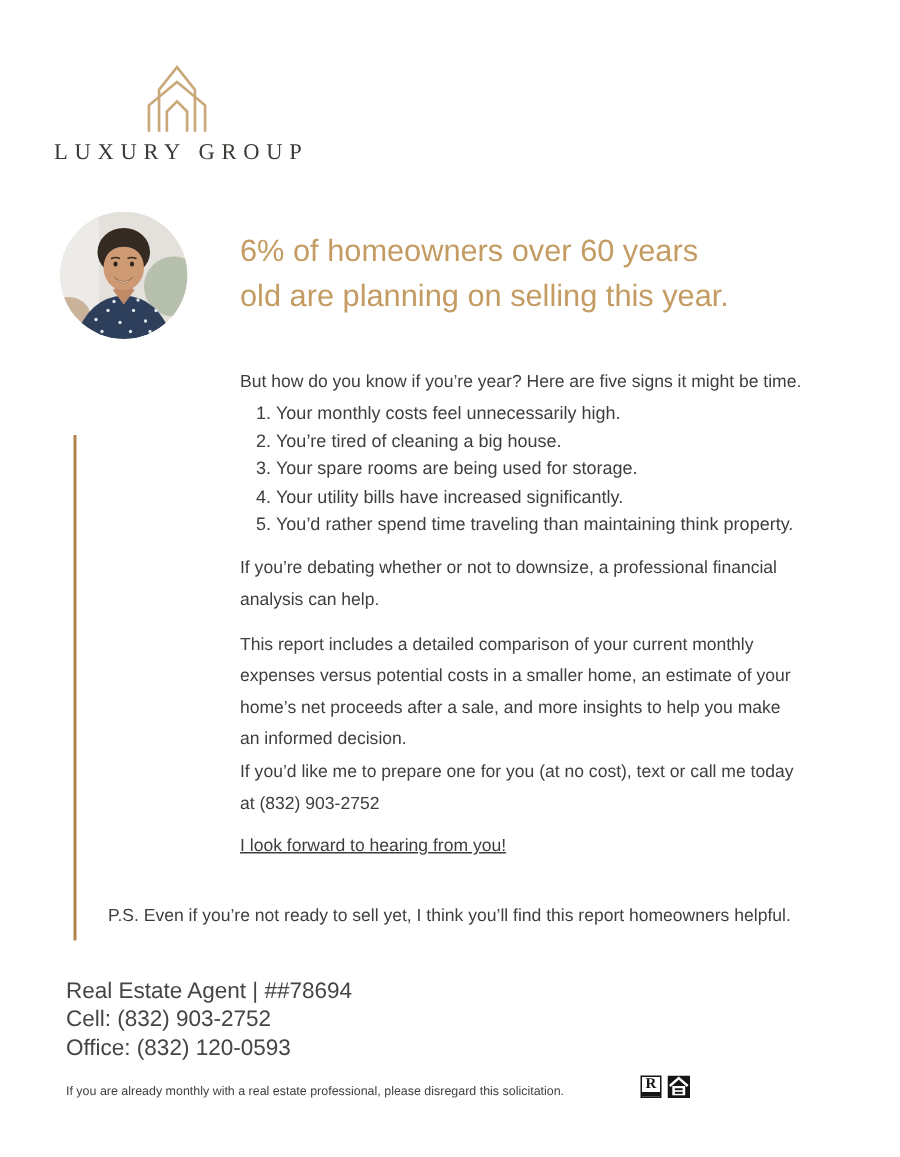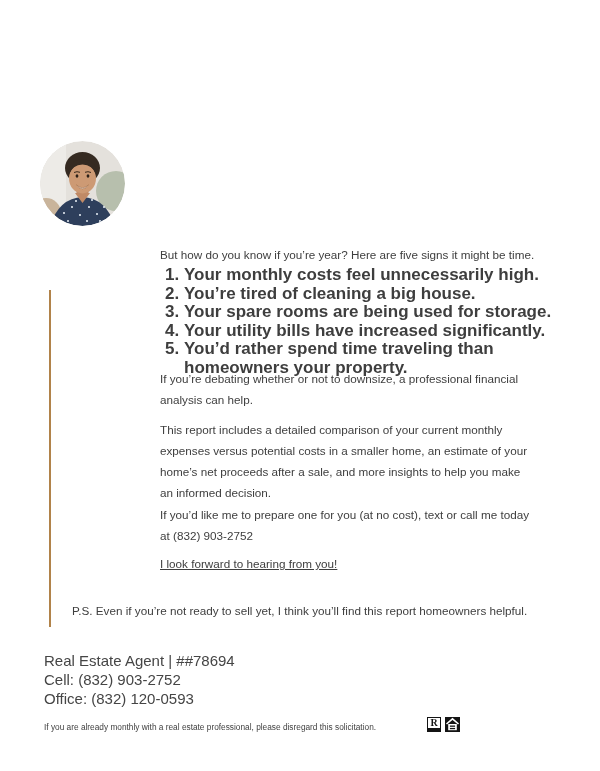--- a/index.html
+++ b/index.html
@@ -34,21 +34,21 @@
     position:absolute;left:160px;top:153px;width:420px;
     font-size:20.5px;line-height:30px;font-weight:400;
     color:#c49b62;margin:0;white-space:pre-line;
   }
   
   .body-text{font-size:11.7px;line-height:21px;color:#3e3e3e;}
   .intro{position:absolute;left:160px;top:232px;width:410px;}
   .signs{
     position:absolute;left:160px;top:266px;width:410px;
     margin:0;padding-left:24px;
-    font-size:17px;line-height:18.5px;color:#3e3e3e;font-weight:bold;
+    font-size:12px;line-height:18.5px;color:#3e3e3e;
   }
   .para{position:absolute;left:160px;width:400px;margin:0;white-space:pre-line;}
   .p1{top:368px;}
   .p2{top:419px;}
   .p3{top:504px;}
   .closing{top:553px;text-decoration:underline;}
   .ps{position:absolute;left:72px;top:600px;width:480px;margin:0;}
   
   .contact{
     position:absolute;left:44px;top:652px;width:350px;
@@ -67,20 +67,30 @@
     font-family:"Liberation Serif", serif;font-weight:bold;
     font-size:10px;line-height:10px;color:#141414;
   }
   .realtor-icon .strip{width:100%;height:3px;background:#141414;margin-top:auto;}
 </style>
 </head>
 <body>
 
 <div class="page">
 
+  <header class="brand">
+    <svg width="52" height="50" viewBox="0 0 100 92" aria-hidden="true">
+      <g fill="none" stroke="#c9a979" stroke-width="3.4" stroke-linejoin="miter">
+        <path d="M27 90 V36 L50 7 L73 36 V90"></path>
+        <path d="M14 90 V56 L50 26 L86 56 V90"></path>
+        <path d="M37 90 V64 L50 51 L63 64 V90"></path>
+      </g>
+    </svg>
+    <div class="brand-name">LUXURY GROUP</div>
+  </header>
 
   <div class="avatar">
     <svg width="85" height="85" viewBox="0 0 85 85" aria-hidden="true">
       <defs>
           <clipPath id="avclip">
             <circle cx="42.5" cy="42.5" r="42.5"></circle>
           </clipPath>
         </defs>
       <g clip-path="url(#avclip)">
         <rect width="85" height="85" fill="#e4e1dc"></rect>
@@ -111,30 +121,32 @@
         <path d="M34 31.5 Q37 30 40 31.3" stroke="#3a2b1e" stroke-width="1" fill="none"></path>
         <path d="M45 31.3 Q48 30 51 31.5" stroke="#3a2b1e" stroke-width="1" fill="none"></path>
         <path d="M36.5 44 Q42.5 49.5 48.5 44 Q42.5 51.5 36.5 44 Z" fill="#fff" stroke="#96603d" stroke-width="0.5"></path>
       </g>
     </svg>
   </div>
 
 
   <div class="gold-rule"></div>
 
+  <h1 class="headline">6% of homeowners over 60 years
+old are planning on selling this year.</h1>
 
   <main>
     <p class="body-text intro">But how do you know if you’re year? Here are five signs it might be time.</p>
 
     <ol class="signs">
       <li>Your monthly costs feel unnecessarily high.</li>
       <li>You’re tired of cleaning a big house.</li>
       <li>Your spare rooms are being used for storage.</li>
       <li>Your utility bills have increased significantly.</li>
-      <li>You’d rather spend time traveling than homeowners your property.</li>
+      <li>You’d rather spend time traveling than maintaining think property.</li>
     </ol>
 
     <p class="body-text para p1">If you’re debating whether or not to downsize, a professional financial
 analysis can help.</p>
     <p class="body-text para p2">This report includes a detailed comparison of your current monthly
 expenses versus potential costs in a smaller home, an estimate of your
 home’s net proceeds after a sale, and more insights to help you make
 an informed decision.</p>
     <p class="body-text para p3">If you’d like me to prepare one for you (at no cost), text or call me today
 at (832) 903-2752</p>

